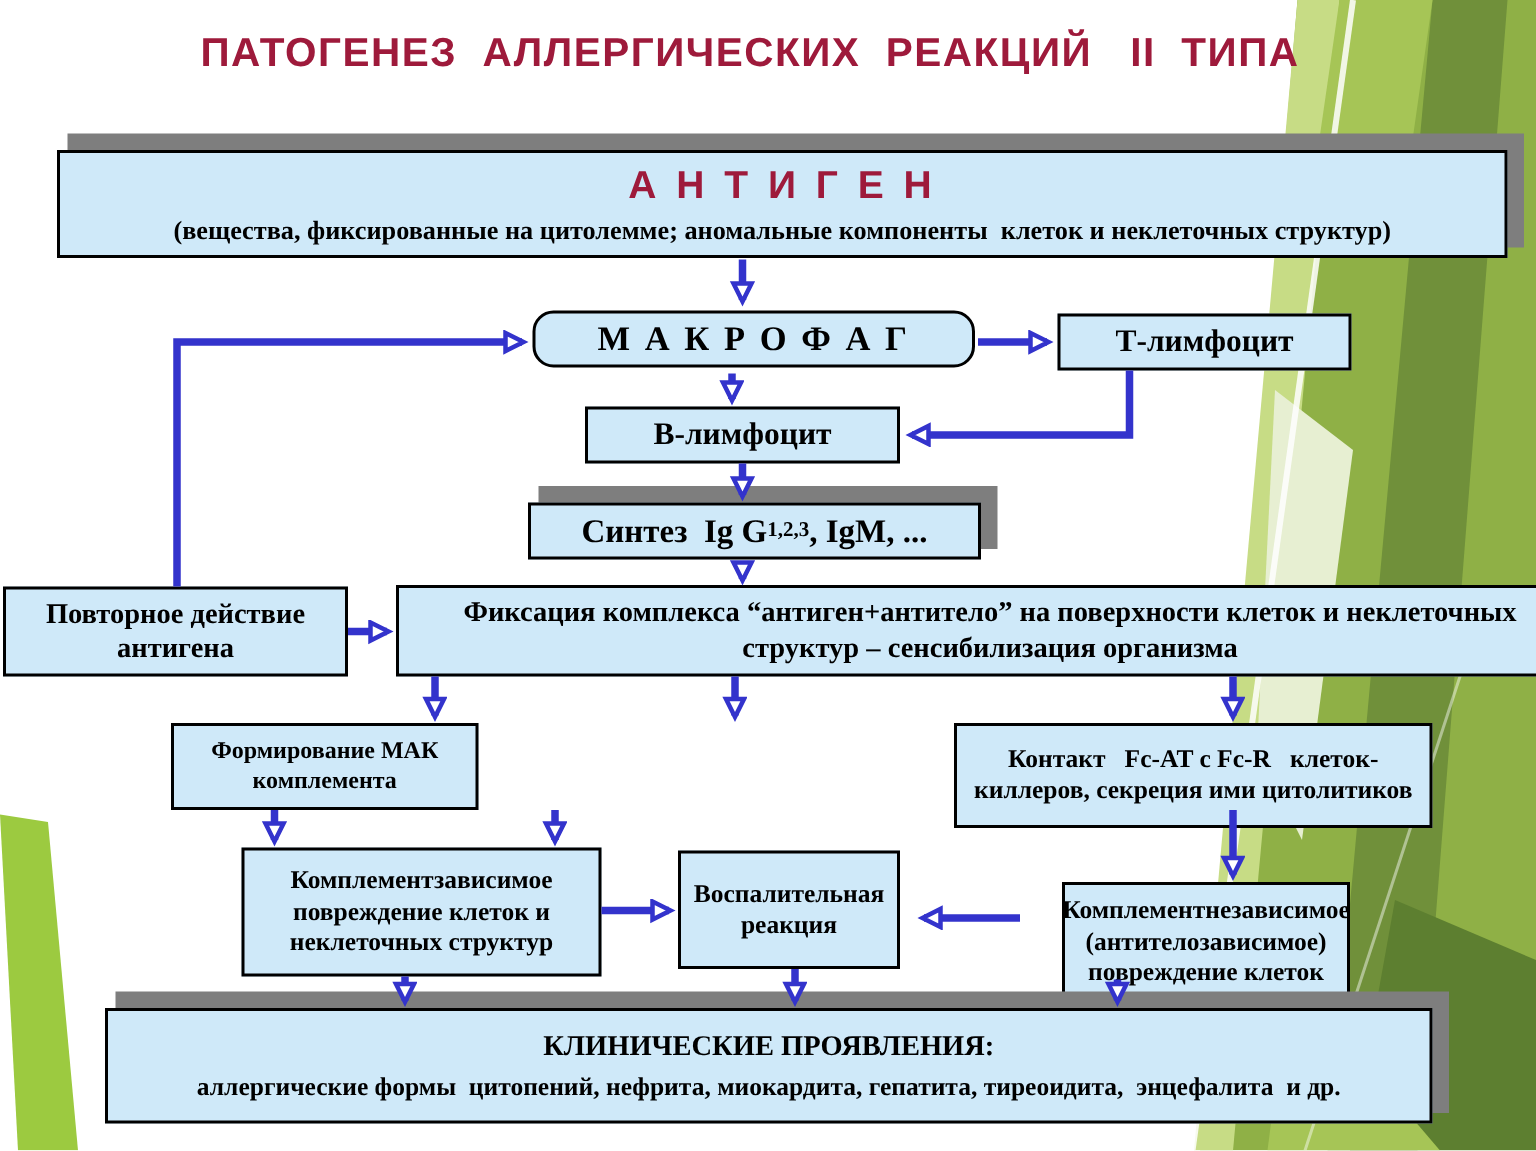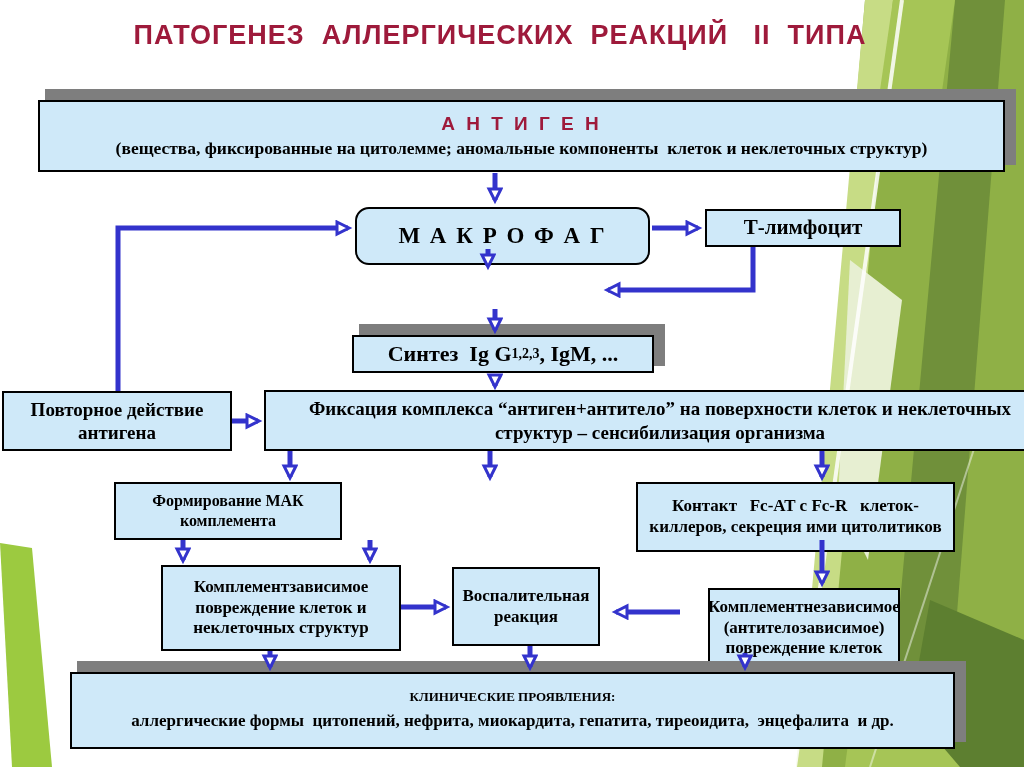--- a/index.html
+++ b/index.html
@@ -20,32 +20,32 @@
   }
   .box{
     position:absolute;z-index:2;background:#cfe9f9;border:2px solid #000000;
     box-sizing:border-box;display:flex;flex-direction:column;align-items:center;
     justify-content:center;text-align:center;color:#000;font-weight:bold;
     line-height:1.22;padding:2px 6px;white-space:pre-wrap;
   }
   .shadowed{box-shadow:9px -9px 0 2px #7e7e7e;}
   .rounded{border-radius:14px;}
   .antigen-title{
-    font-family:"Liberation Sans",sans-serif;font-size:19px;color:#9e1a3b;
+    font-family:"Liberation Sans",sans-serif;font-size:26px;color:#9e1a3b;
     letter-spacing:3px;white-space:pre;
   }
   .antigen-sub{font-size:17.5px;margin-top:3px;}
   .t-big{font-size:23px;letter-spacing:2px;white-space:pre;}
   .t-med{font-size:21px;}
   .t-syn{font-size:22px;}
   .t-syn sub{font-size:14px;}
   .t-19{font-size:19px;}
   .t-17{font-size:17px;}
   .t-16{font-size:16px;}
-  .clinical-title{font-size:13px;}
+  .clinical-title{font-size:19px;}
   .clinical-sub{font-size:17px;margin-top:6px;}
 </style>
 </head>
 <body>
 
 <div class="slide">
 
   <svg class="bg" viewBox="0 0 1024 767">
     <polygon points="865,0 1024,0 1024,767 800,767" fill="#8fb046"></polygon>
     <polygon points="955,0 1005,0 945,767 885,767" fill="#70903a"></polygon>
@@ -61,34 +61,35 @@
 
   <div class="titlebar">
     <div class="slide-title">ПАТОГЕНЕЗ  АЛЛЕРГИЧЕСКИХ  РЕАКЦИЙ   II  ТИПА</div>
   </div>
 
   <div class="box shadowed" style="left:38px;top:100px;width:967px;height:72px;">
     <div class="antigen-title">А Н Т И Г Е Н</div>
     <div class="antigen-sub">(вещества, фиксированные на цитолемме; аномальные компоненты  клеток и неклеточных структур)</div>
   </div>
 
-  <div class="box rounded t-big" style="left:355px;top:207px;width:295px;height:58px;">М А К Р О Ф А Г</div>
+  <div class="box rounded t-big" style="left:355px;top:207px;width:295px;height:38px;">М А К Р О Ф А Г</div>
 
   <div class="box t-med" style="left:705px;top:209px;width:196px;height:38px;">Т-лимфоцит</div>
 
+  <div class="box t-med" style="left:390px;top:271px;width:210px;height:38px;">В-лимфоцит</div>
 
   <div class="box shadowed t-syn" style="left:352px;top:335px;width:302px;height:38px;flex-direction:row;">
     <span>Синтез  Ig G</span><sub>1,2,3</sub><span>, IgM, ...</span>
   </div>
 
   <div class="box t-19" style="left:2px;top:391px;width:230px;height:60px;">Повторное действие антигена</div>
 
   <div class="box t-19" style="left:264px;top:390px;width:792px;height:61px;">Фиксация комплекса “антиген+антитело” на поверхности клеток и неклеточных структур – сенсибилизация организма</div>
 
-  <div class="box t-16" style="left:114px;top:482px;width:228px;height:58px;text-align:center;">Формирование МАК комплемента</div>
+  <div class="box t-16" style="left:114px;top:482px;width:205px;height:58px;text-align:center;">Формирование МАК комплемента</div>
 
 
   <div class="box t-17" style="left:636px;top:482px;width:319px;height:70px;">Контакт   Fc-AT с Fc-R   клеток-киллеров, секреция ими цитолитиков</div>
 
   <div class="box t-17" style="left:161px;top:565px;width:240px;height:86px;">Комплементзависимое повреждение клеток и неклеточных структур</div>
 
   <div class="box t-17" style="left:452px;top:567px;width:148px;height:79px;">Воспалительная реакция</div>
 
   <div class="box t-17" style="left:708px;top:588px;width:192px;height:80px;padding:2px 15px;">Комплементнезависимое (антителозависимое) повреждение клеток</div>
 

